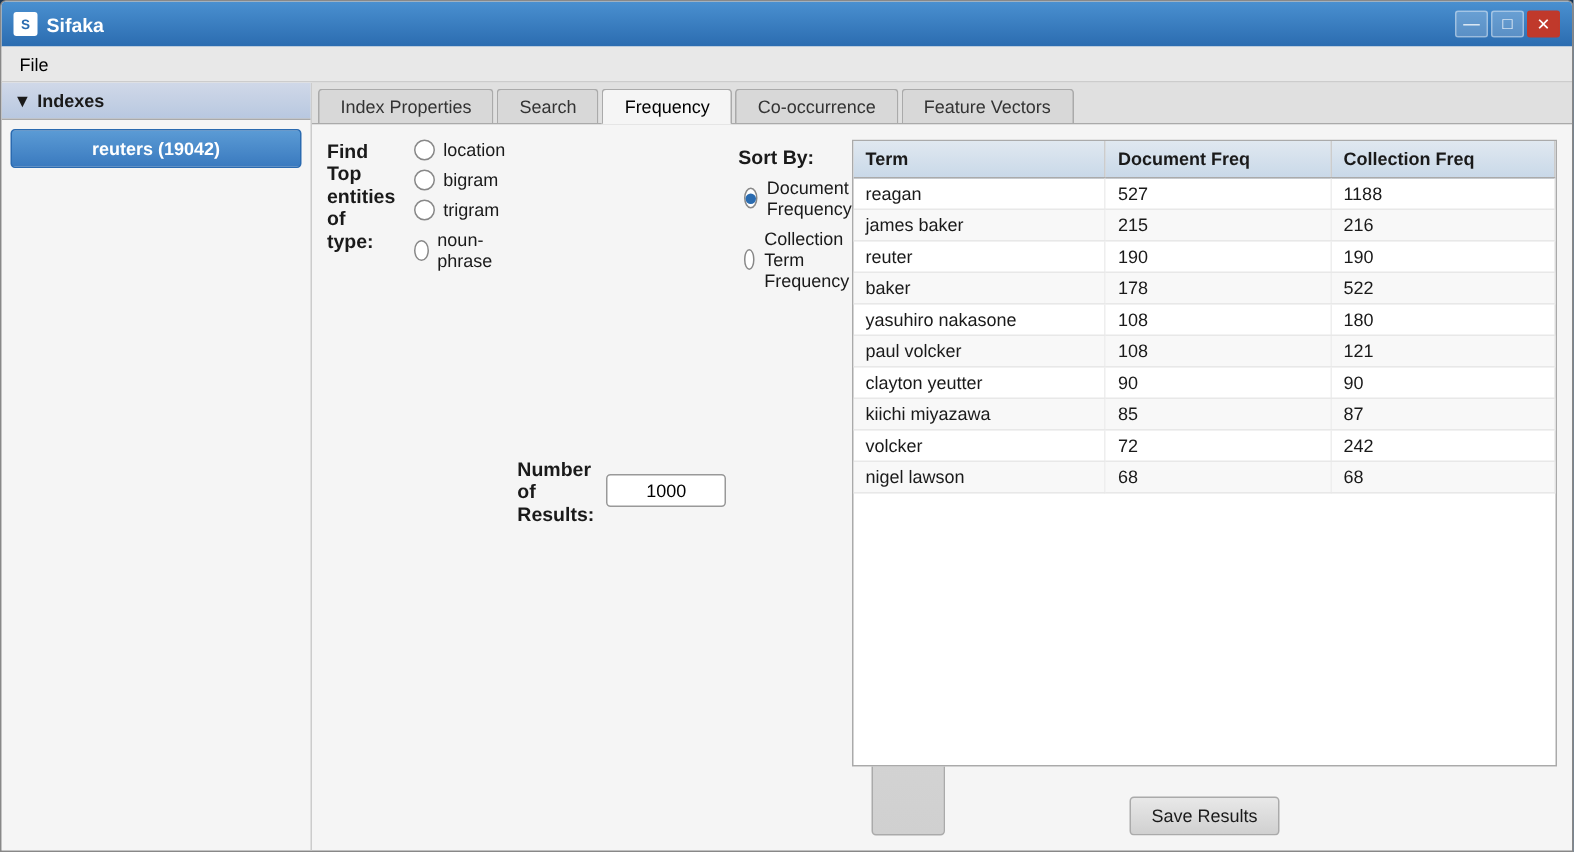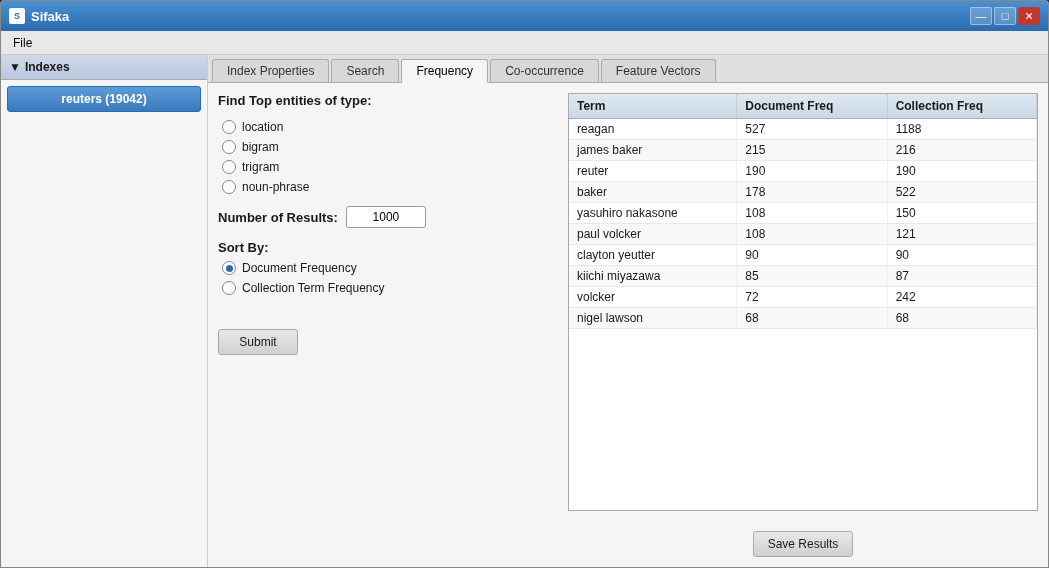--- a/index.html
+++ b/index.html
@@ -151,21 +151,20 @@
       overflow: hidden;
       background: #f5f5f5;
       padding: 10px;
       gap: 10px;
     }
 
     
     .form-area {
       width: 340px;
       display: flex;
-      flex-direction: column;
       gap: 8px;
     }
     .form-label {
       font-size: 13px;
       font-weight: bold;
       color: #1a1a1a;
       margin-bottom: 4px;
     }
     .radio-group {
       display: flex;
@@ -415,21 +414,21 @@
                     <td>190</td>
                   </tr>
                   <tr>
                     <td>baker</td>
                     <td>178</td>
                     <td>522</td>
                   </tr>
                   <tr>
                     <td>yasuhiro nakasone</td>
                     <td>108</td>
-                    <td>150</td>
+                    <td>180</td>
                   </tr>
                   <tr>
                     <td>paul volcker</td>
                     <td>108</td>
                     <td>121</td>
                   </tr>
                   <tr>
                     <td>clayton yeutter</td>
                     <td>90</td>
                     <td>90</td>

